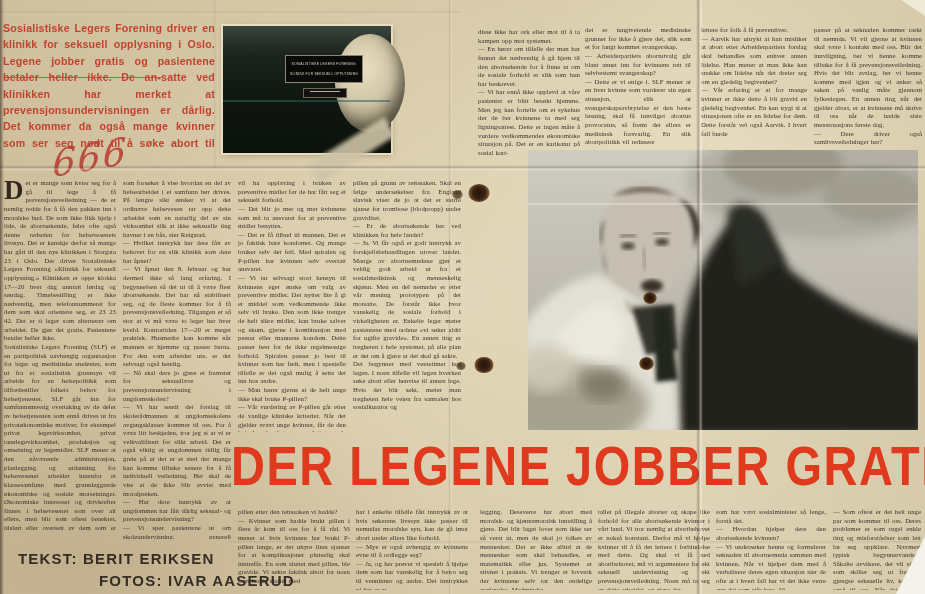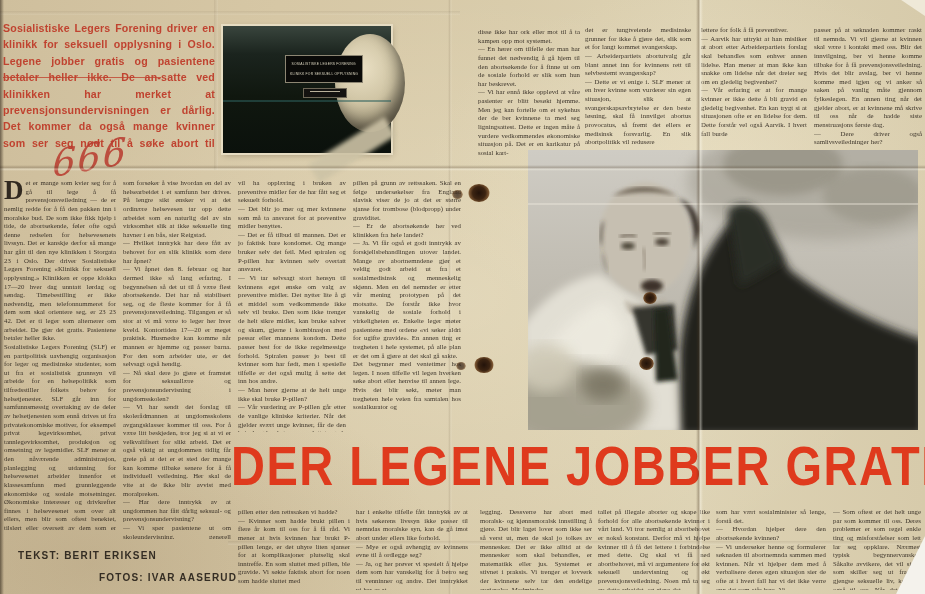--- a/index.html
+++ b/index.html
@@ -17,21 +17,21 @@
   .intro .italic-part{text-decoration:line-through;text-decoration-thickness:1px;text-decoration-color:rgba(192,67,48,.8);}
   .handwritten{position:absolute;left:52px;top:136px;font-size:37px;color:#b93a2e;
     font-style:italic;font-family:"DejaVu Serif",serif;transform:rotate(-10deg) skewX(-12deg);opacity:.85;letter-spacing:2px;}
   .col{position:absolute;font-size:6.8px;line-height:1.27;color:rgba(44,37,29,.9);
     text-align:justify;white-space:pre-wrap;overflow:hidden;word-spacing:.4px;}
   .dropcap{float:left;font-size:27px;line-height:22px;font-weight:bold;padding-right:2px;color:rgba(40,33,25,.95);}
   .headline{position:absolute;left:231px;top:438px;width:692px;margin:0;
     font-family:"Liberation Sans",sans-serif;font-weight:bold;font-size:47px;line-height:1;
     color:#df3a1d;letter-spacing:1.5px;white-space:nowrap;transform:scale(1,1.18);transform-origin:left top;}
   .credit{position:absolute;font-family:"Liberation Sans",sans-serif;font-weight:bold;
-    font-size:10px;color:rgba(40,34,26,.92);letter-spacing:1.2px;}
+    font-size:15px;color:rgba(40,34,26,.92);letter-spacing:1.2px;}
   .credit-tekst{left:18px;top:550px;}
   .credit-fotos{left:99px;top:572px;}
   
   .clinic-photo{position:absolute;left:223px;top:26px;width:168px;height:127px;
     background:linear-gradient(180deg,#39453d 0%,#1b241e 22%,#10170f 55%,#0b110c 100%);
     box-shadow:0 0 0 2px #e6dcc2, 1px 2px 6px rgba(60,45,25,.35);}
   .clinic-photo .scanline{position:absolute;left:0;top:74px;width:100%;height:2px;background:rgba(46,96,92,.55);}
   .sign{position:absolute;left:62px;top:29px;width:76px;height:26px;background:#0a0a08;
     border:1px solid #8d8673;display:flex;flex-direction:column;align-items:center;justify-content:center;}
   .sign-line{font-family:"Liberation Sans",sans-serif;font-size:8px;color:#ded8c2;letter-spacing:.5px;

